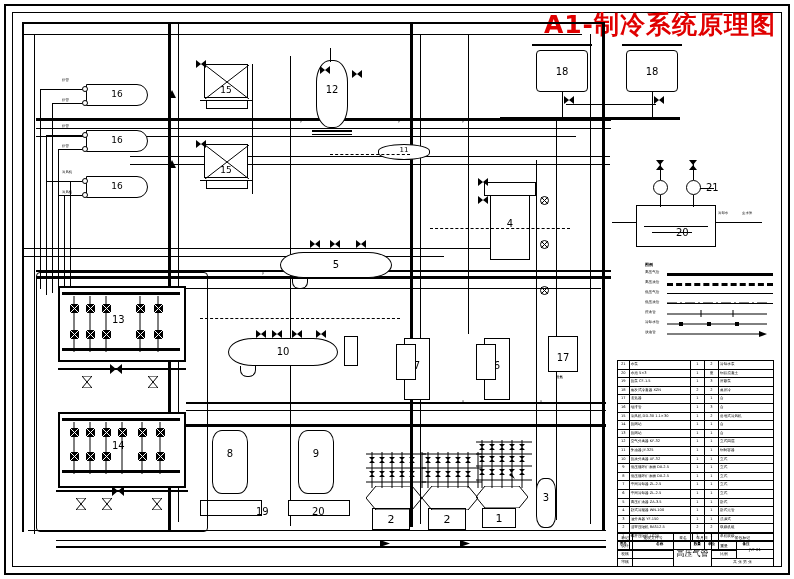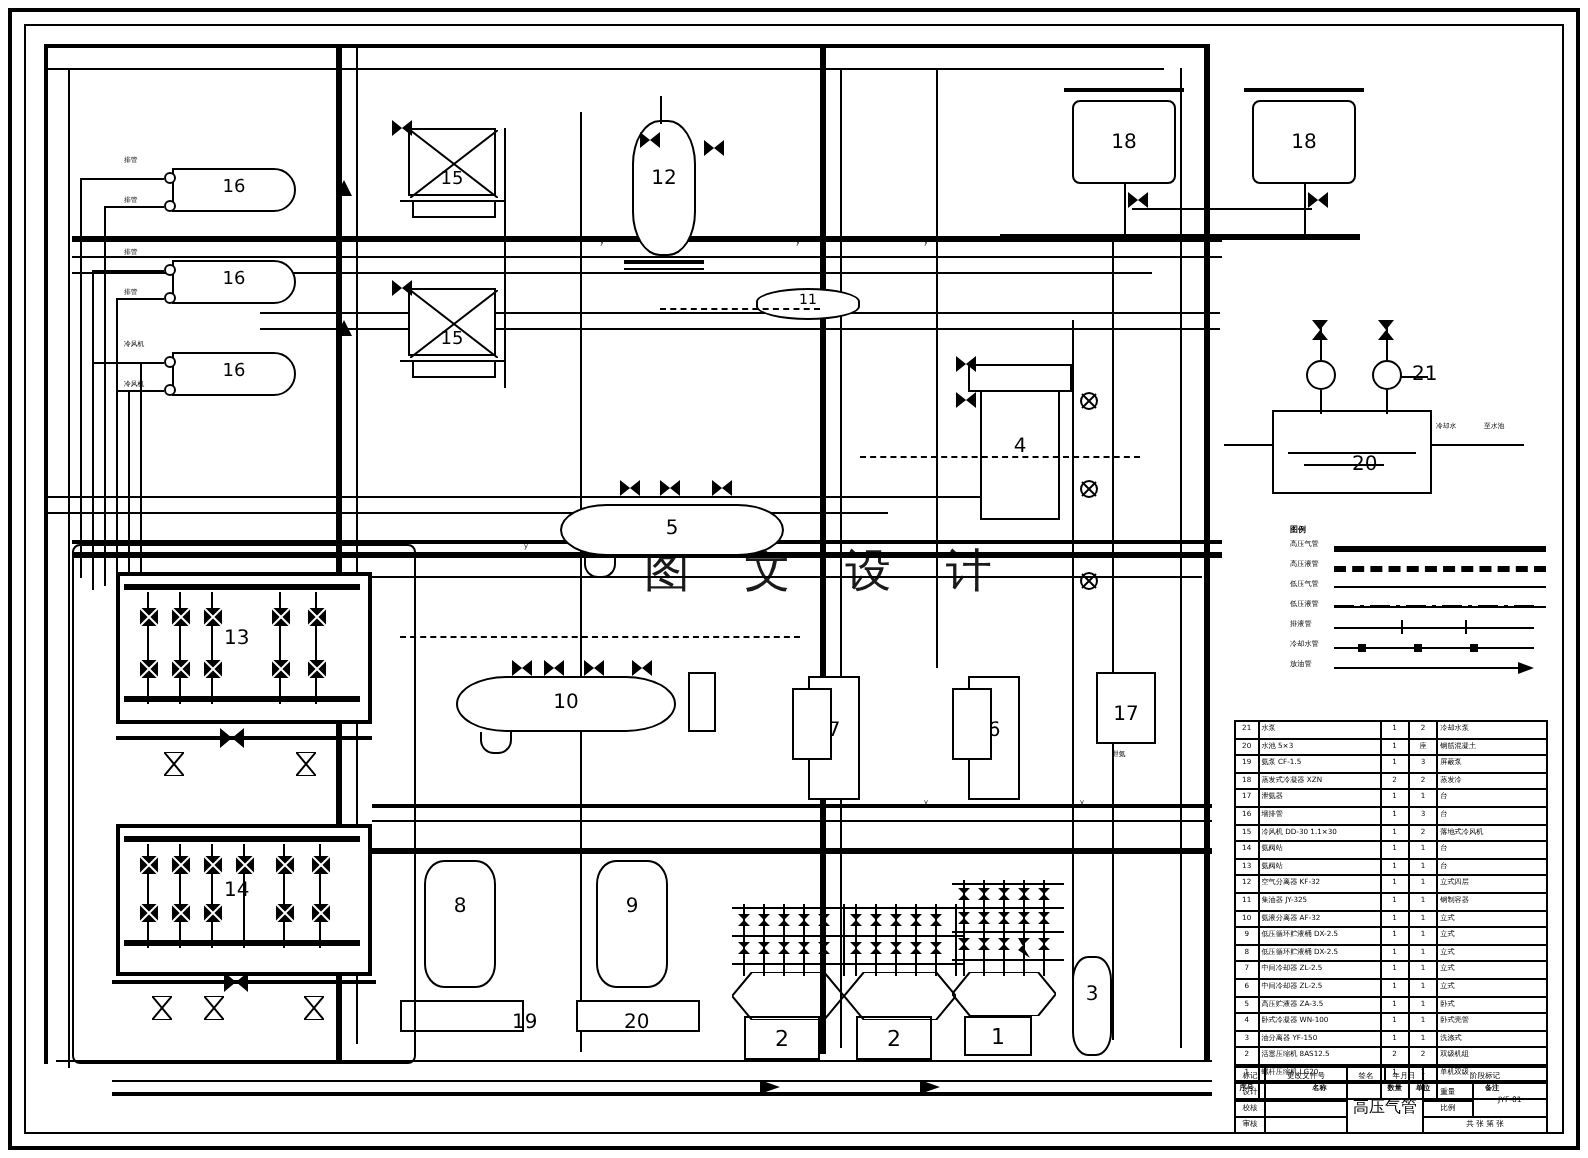--- a/index.html
+++ b/index.html
@@ -61,22 +61,22 @@
   .legend .lg-line{position:absolute;left:22px;right:0;top:4px;}
 </style>
 </head>
 <body>
 
 <div id="root">
 
   <div class="abs outer-frame"></div>
   <div class="abs inner-frame"></div>
 
-
-  <div class="abs watermark">图 文 设 计</div>
+  <div class="abs title">A1-制冷系统原理图</div>
+
 
   <div class="abs" style="left:0;top:0;width:794px;height:579px;">
 
     <div class="abs ln h2" style="left:22px;top:22px;width:580px;"></div>
     <div class="abs ln h1" style="left:22px;top:34px;width:560px;"></div>
     <div class="abs ln h3" style="left:36px;top:118px;width:575px;"></div>
     <div class="abs ln h1" style="left:36px;top:128px;width:575px;"></div>
     <div class="abs ln h1" style="left:36px;top:136px;width:540px;"></div>
     <div class="abs ln h1" style="left:130px;top:156px;width:480px;"></div>
     <div class="abs ln h1" style="left:130px;top:164px;width:480px;"></div>

